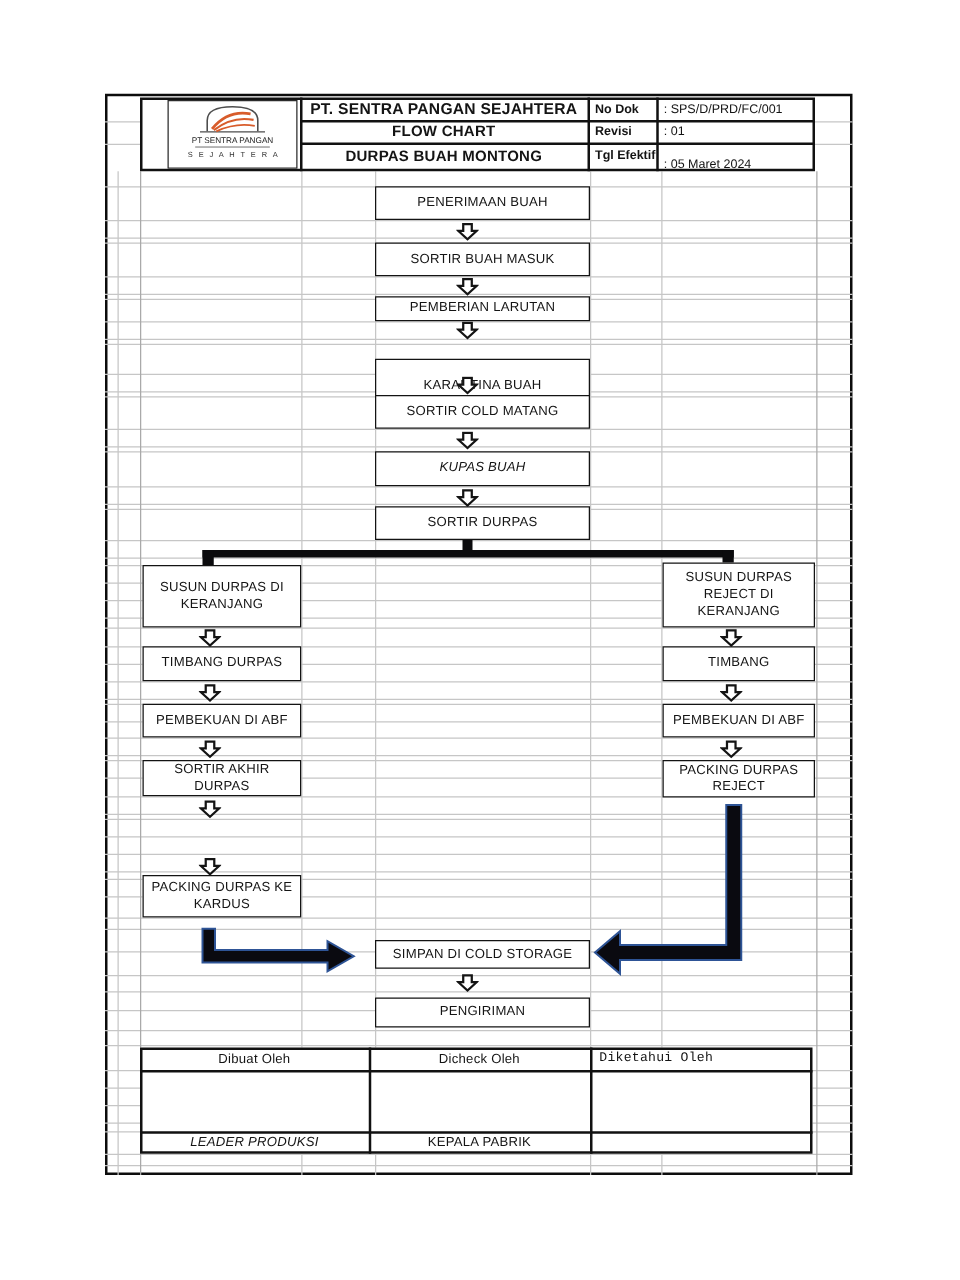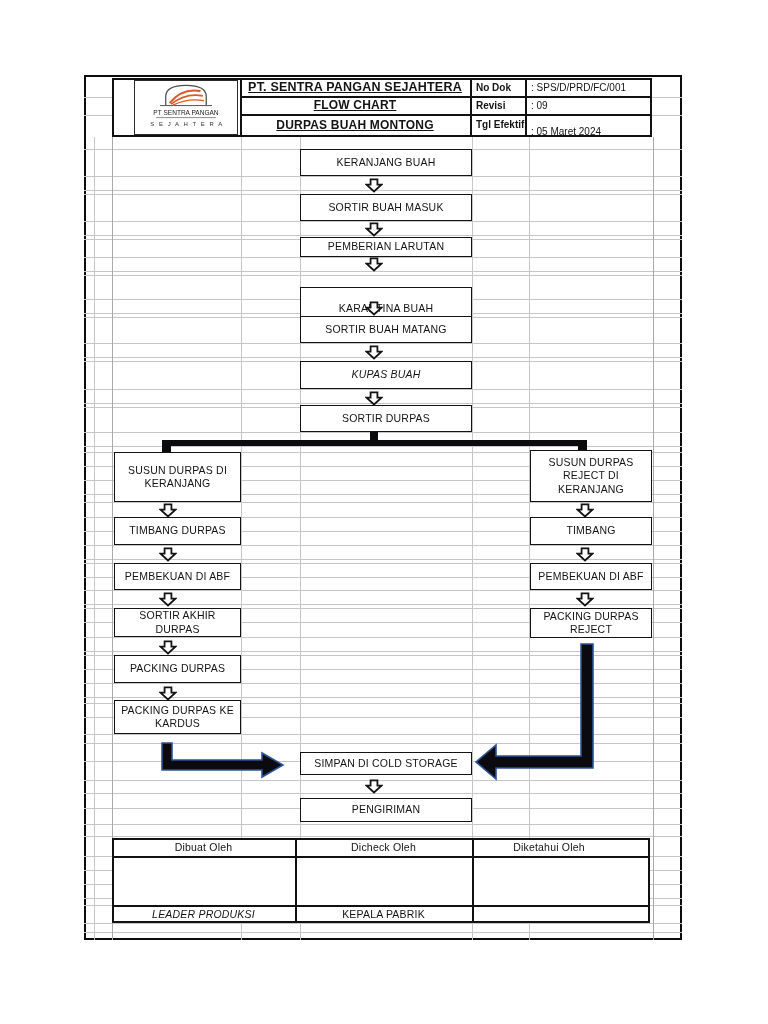--- a/index.html
+++ b/index.html
@@ -8,21 +8,21 @@
   .frame{position:absolute;left:84px;top:75px;width:598px;height:865px;
          border:2.5px solid #0c0c0c;box-sizing:border-box;background:transparent;z-index:0;}
   .gline{position:absolute;background:#c6c6c6;z-index:1;}
   .gline.dark{background:#a9a9a9;}
   
   .hdr-outline{position:absolute;left:112px;top:78px;width:540px;height:59px;background:#fff;
                border:2px solid #111;box-sizing:border-box;z-index:3;}
   .hdr-vline{position:absolute;top:78px;height:59px;width:1.5px;background:#111;z-index:4;}
   .hdr-hline{position:absolute;left:240px;width:412px;height:1.5px;background:#111;z-index:4;}
   .hdr-text{position:absolute;z-index:5;display:flex;align-items:center;justify-content:center;
-            text-align:left;font-weight:bold;letter-spacing:.2px;text-decoration:underline;}
+            text-align:left;font-weight:bold;letter-spacing:.2px;}
   .hdr-label{position:absolute;z-index:5;display:flex;align-items:center;font-size:10px;font-weight:600;}
   .hdr-value{position:absolute;z-index:5;display:flex;align-items:center;font-size:10px;}
   .logo-box{position:absolute;left:134px;top:80px;width:104px;height:55px;border:1.4px solid #2b2b2b;
             box-sizing:border-box;z-index:5;background:#fff;}
   
   .fbox{position:absolute;background:#fff;border:1.7px solid #131313;box-sizing:border-box;
         display:flex;align-items:center;justify-content:center;text-align:center;
         font-size:10.5px;line-height:1.25;letter-spacing:.2px;z-index:3;padding:1px 3px;}
   
   .sarrow{position:absolute;width:18px;height:15px;z-index:4;}
@@ -138,42 +138,41 @@
     </svg>
   </div>
 
   <div class="hdr-text" style="left:240px;top:78px;width:230px;height:18px;font-size:12.5px;">PT. SENTRA PANGAN SEJAHTERA</div>
   <div class="hdr-text" style="left:240px;top:96px;width:230px;height:18px;font-size:12px;">FLOW CHART</div>
   <div class="hdr-text" style="left:240px;top:114px;width:230px;height:21px;font-size:12px;">DURPAS BUAH MONTONG</div>
 
   <div class="hdr-label" style="left:476px;top:78px;height:18px;">No Dok</div>
   <div class="hdr-value" style="left:531px;top:78px;height:18px;">: SPS/D/PRD/FC/001</div>
   <div class="hdr-label" style="left:476px;top:96px;height:18px;">Revisi</div>
-  <div class="hdr-value" style="left:531px;top:96px;height:18px;">: 09</div>
+  <div class="hdr-value" style="left:531px;top:96px;height:18px;">: 01</div>
   <div class="hdr-label" style="left:476px;top:114px;height:21px;">Tgl Efektif</div>
   <div class="hdr-value" style="left:531px;top:114px;height:35px;text-align:center;">: 05 Maret 2024</div>
 
-  <div class="fbox" style="left:300px;top:149px;width:172px;height:27px;">KERANJANG BUAH</div>
+  <div class="fbox" style="left:300px;top:149px;width:172px;height:27px;">PENERIMAAN BUAH</div>
   <div class="fbox" style="left:300px;top:237px;width:172px;height:20px;">PEMBERIAN LARUTAN</div>
   <div class="fbox" style="left:300px;top:194px;width:172px;height:27px;">SORTIR BUAH MASUK</div>
   <div class="fbox" style="left:300px;top:287px;width:172px;height:44px;">KARANTINA BUAH</div>
-  <div class="fbox" style="left:300px;top:316px;width:172px;height:27px;">SORTIR BUAH MATANG</div>
+  <div class="fbox" style="left:300px;top:316px;width:172px;height:27px;">SORTIR COLD MATANG</div>
   <div class="fbox" style="left:300px;top:361px;width:172px;height:28px;font-style:italic;">KUPAS BUAH</div>
   <div class="fbox" style="left:300px;top:405px;width:172px;height:27px;">SORTIR DURPAS</div>
 
   <div class="conn" style="left:370px;top:431px;width:8px;height:11px;"></div>
   <div class="conn" style="left:162px;top:440px;width:425px;height:6px;"></div>
   <div class="conn" style="left:162px;top:440px;width:9px;height:12px;"></div>
   <div class="conn" style="left:578px;top:440px;width:9px;height:11px;"></div>
 
   <div class="fbox" style="left:114px;top:452px;width:127px;height:50px;">SUSUN DURPAS DI KERANJANG</div>
   <div class="fbox" style="left:114px;top:517px;width:127px;height:28px;">TIMBANG DURPAS</div>
   <div class="fbox" style="left:114px;top:563px;width:127px;height:27px;">PEMBEKUAN DI ABF</div>
   <div class="fbox" style="left:114px;top:608px;width:127px;height:29px;">SORTIR AKHIR DURPAS</div>
-  <div class="fbox" style="left:114px;top:655px;width:127px;height:28px;">PACKING DURPAS</div>
   <div class="fbox" style="left:114px;top:700px;width:127px;height:34px;">PACKING DURPAS KE KARDUS</div>
 
   <div class="fbox" style="left:530px;top:450px;width:122px;height:52px;">SUSUN DURPAS REJECT DI KERANJANG</div>
   <div class="fbox" style="left:530px;top:517px;width:122px;height:28px;">TIMBANG</div>
   <div class="fbox" style="left:530px;top:563px;width:122px;height:27px;">PEMBEKUAN DI ABF</div>
   <div class="fbox" style="left:530px;top:608px;width:122px;height:30px;">PACKING DURPAS REJECT</div>
 
   <div class="fbox" style="left:300px;top:752px;width:172px;height:23px;">SIMPAN DI COLD STORAGE</div>
   <div class="fbox" style="left:300px;top:798px;width:172px;height:24px;">PENGIRIMAN</div>
 
@@ -185,21 +184,21 @@
   </svg>
 
   <div class="sig-outline"></div>
   <div class="sig-vline" style="left:295px;"></div>
   <div class="sig-vline" style="left:472px;"></div>
   <div class="sig-hline" style="top:856px;"></div>
   <div class="sig-hline" style="top:905px;"></div>
 
   <div class="sig-cell" style="left:112px;top:838px;width:183px;height:18px;">Dibuat Oleh</div>
   <div class="sig-cell" style="left:295px;top:838px;width:177px;height:18px;">Dicheck Oleh</div>
-  <div class="sig-cell" style="left:472px;top:838px;width:154px;height:18px;">Diketahui Oleh</div>
+  <div class="sig-cell" style="left:448px;top:838px;width:154px;height:18px;font-family:Liberation Mono, monospace;">Diketahui Oleh</div>
 
   <div class="sig-cell" style="left:112px;top:905px;width:183px;height:18px;font-style:italic;">LEADER PRODUKSI</div>
   <div class="sig-cell" style="left:295px;top:905px;width:177px;height:18px;">KEPALA PABRIK</div>
 <svg class="sarrow" viewBox="0 0 20 16" style="left: 365px; top: 178px;">
       <path d="M6.2 1.2 L13.8 1.2 L13.8 7 L18.3 7 L10 14.6 L1.7 7 L6.2 7 Z"></path>
     </svg>
     <svg class="sarrow" viewBox="0 0 20 16" style="left: 365px; top: 222px;">
       <path d="M6.2 1.2 L13.8 1.2 L13.8 7 L18.3 7 L10 14.6 L1.7 7 L6.2 7 Z"></path>
     </svg>
     <svg class="sarrow" viewBox="0 0 20 16" style="left: 365px; top: 257px;">

